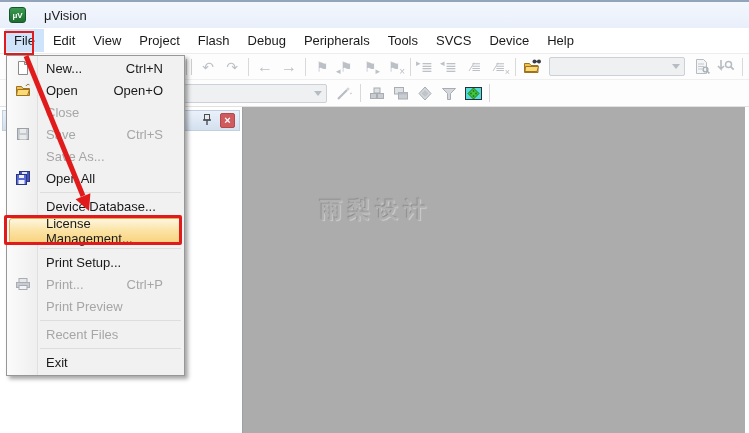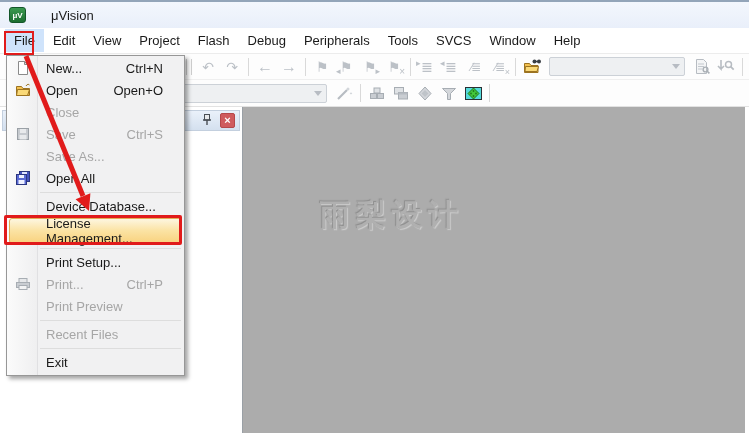--- a/index.html
+++ b/index.html
@@ -6,21 +6,21 @@
   body { background:#ddd; font-family:"Liberation Sans","DejaVu Sans",sans-serif; }
   .window{
     position:relative; width:749px; height:433px; background:#fff;
     border-top:2px solid #93a5b9; overflow:hidden; font-size:13px; color:#1a1a1a;
   }
   
   .titlebar{ height:26px; background:linear-gradient(#f3f7fd,#e9effa); display:flex; align-items:center; padding-left:9px; }
   .app-icon{ width:17px; height:16px; background:linear-gradient(#3b9a50,#1c6e31); border:1px solid #14572a; border-radius:3px;
     color:#fff; font-size:8px; font-weight:bold; display:flex; align-items:center; justify-content:center; }
   .app-icon::before{ content:"μV"; letter-spacing:0; }
-  .title-text{ margin-left:25px; }
+  .title-text{ margin-left:18px; }
   
   .menubar{ height:25px; background:#fff; display:flex; align-items:center; padding-left:5px; }
   .menu-item{ padding:4px 9px; cursor:default; }
   .menu-item.active{ background:#cfe3fb; }
   
   .toolbar{ background:#fdfdfd; display:flex; align-items:center; }
   .toolbar-row1{ height:27px; border-top:1px solid #ececec; border-bottom:1px solid #efefef; padding-left:186px; }
   .toolbar-row2{ height:27px; border-bottom:1px solid #e2e2e2; padding-left:62px; }
   .grip{ width:6px; height:16px; border-left:1px solid #cfcfcf; border-right:1px solid #cfcfcf; margin-right:4px; }
   .tbicon{ width:24px; min-width:24px; height:19px; display:inline-flex; align-items:center; justify-content:center;
@@ -46,21 +46,21 @@
   
   .content{ display:flex; height:326px; }
   .left-panel{ width:243px; min-width:243px; background:#fff; border-right:1px solid #9aa0a6; padding:3px 2px 0 2px; }
   .panel-header{ height:21px; background:linear-gradient(#eaf1fa,#d4e0ef); border:1px solid #c3cfde;
     display:flex; align-items:center; justify-content:flex-end; gap:7px; padding-right:4px; }
   .close-btn{ width:15px; height:15px; background:#cf5b5e; border:1px solid #b5484b; border-radius:2px;
     color:#fff; font-size:11px; font-weight:bold; display:flex; align-items:center; justify-content:center; }
   .close-btn::before{ content:"×"; margin-top:-1px; }
   .editor{ flex:1; background:#acacac; position:relative; }
   .right-strip{ width:4px; min-width:4px; background:#fff; }
-  .watermark{ position:absolute; left:77px; top:88px; font-size:30px; font-weight:bold; letter-spacing:6px;
+  .watermark{ position:absolute; left:77px; top:88px; font-size:22px; font-weight:bold; letter-spacing:6px;
     color:#b0b0b0; text-shadow:-1px -1px 1px #8e8e8e, 1px 1px 1px #cdcdcd; white-space:nowrap; }
   
   .menu-dropdown{ position:absolute; left:6px; top:53px; width:179px; background:#f1f1f2; border:1px solid #979797;
     box-shadow:3px 3px 4px rgba(0,0,0,.35); z-index:5; padding:1px 0 2px 0; }
   .menu-dropdown::before{ content:""; position:absolute; left:0; top:0; bottom:0; width:30px;
     background:linear-gradient(to right,#fbfbfb,#efeff0); border-right:1px solid #e0e0e2; }
   .mrow{ height:22px; display:flex; align-items:center; position:relative; }
   .micon{ width:31px; min-width:31px; display:flex; align-items:center; justify-content:center; position:relative; z-index:1; }
   .mlabel{ flex:1; padding-left:8px; position:relative; z-index:1; }
   .mshortcut{ padding-right:21px; position:relative; z-index:1; }
@@ -89,21 +89,21 @@
     <span style="display:flex;align-items:flex-start;">
         <span class="menu-item active">File</span>
         <span class="menu-item">Edit</span>
         <span class="menu-item">View</span>
         <span class="menu-item">Project</span>
         <span class="menu-item">Flash</span>
         <span class="menu-item">Debug</span>
         <span class="menu-item">Peripherals</span>
         <span class="menu-item">Tools</span>
         <span class="menu-item">SVCS</span>
-        <span class="menu-item">Window</span>
+        <span class="menu-item">Device</span>
         <span class="menu-item">Help</span>
       </span>
   </div>
 
   <div class="toolbar toolbar-row1">
     <span class="grip"></span>
     <span style="display:flex;align-items:center;">
         <span class="tbicon ic-undo"></span>
         <span class="tbicon ic-redo"></span>
         <span class="tbsep"></span>

